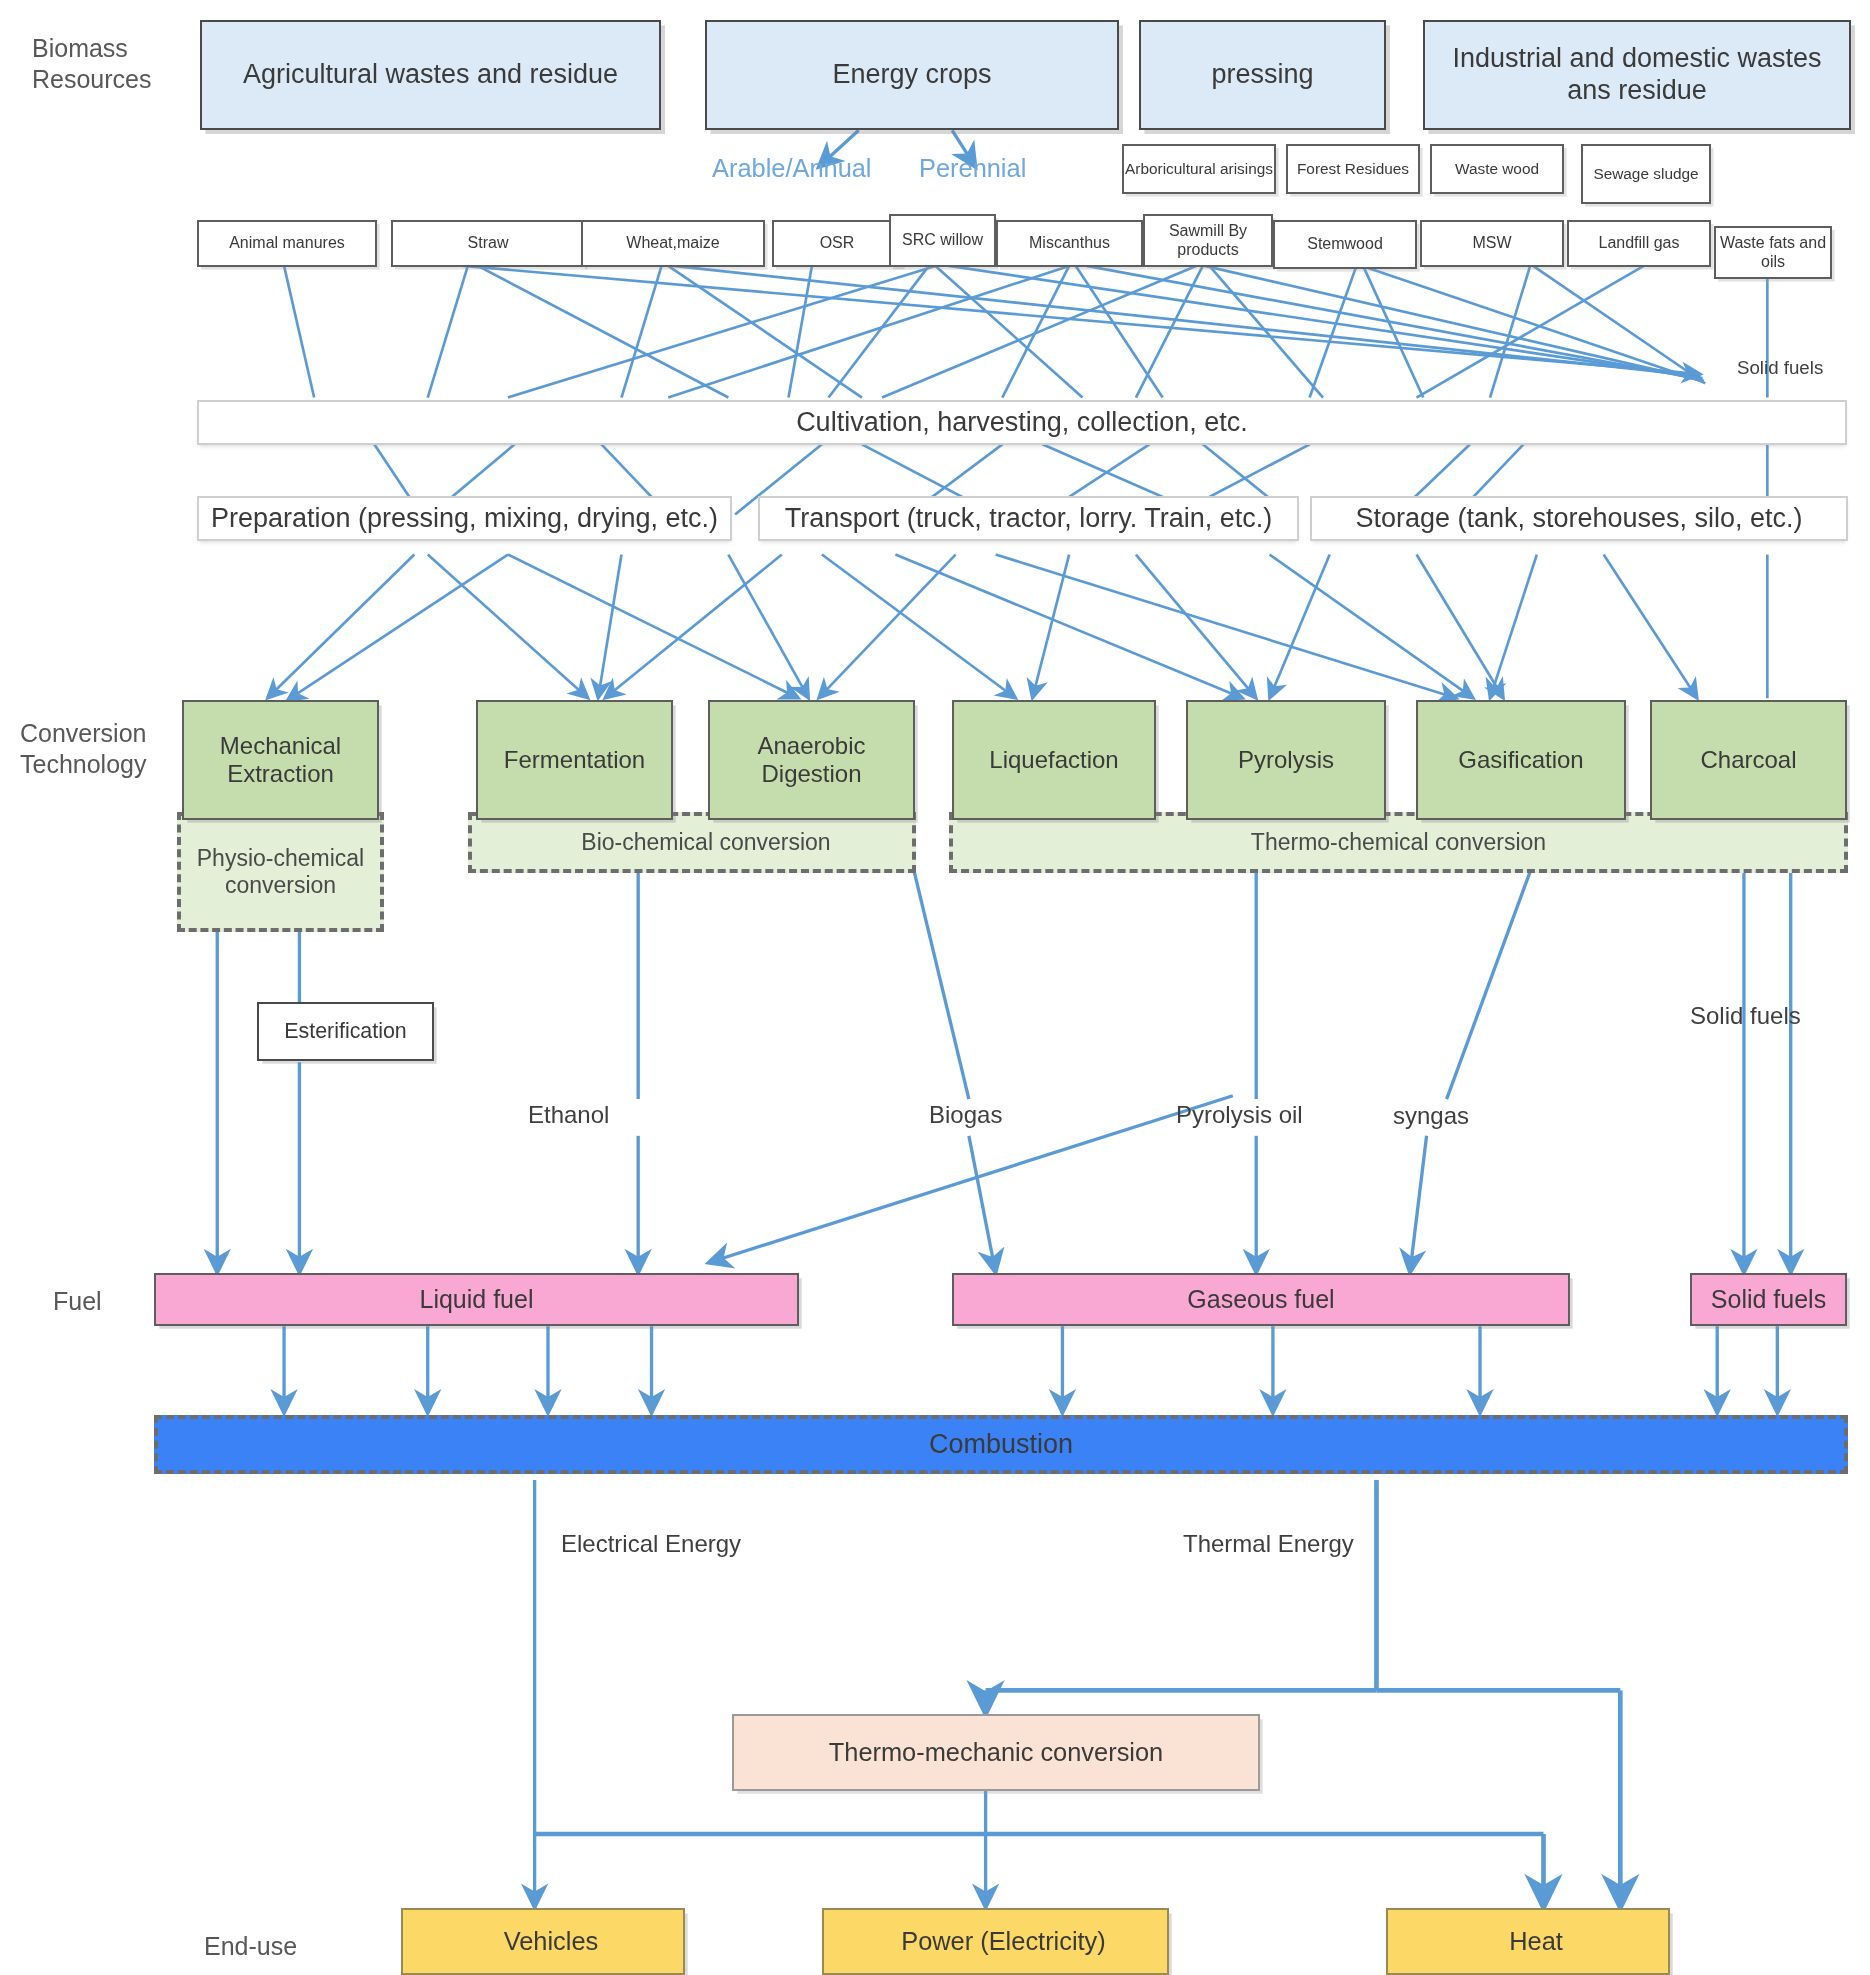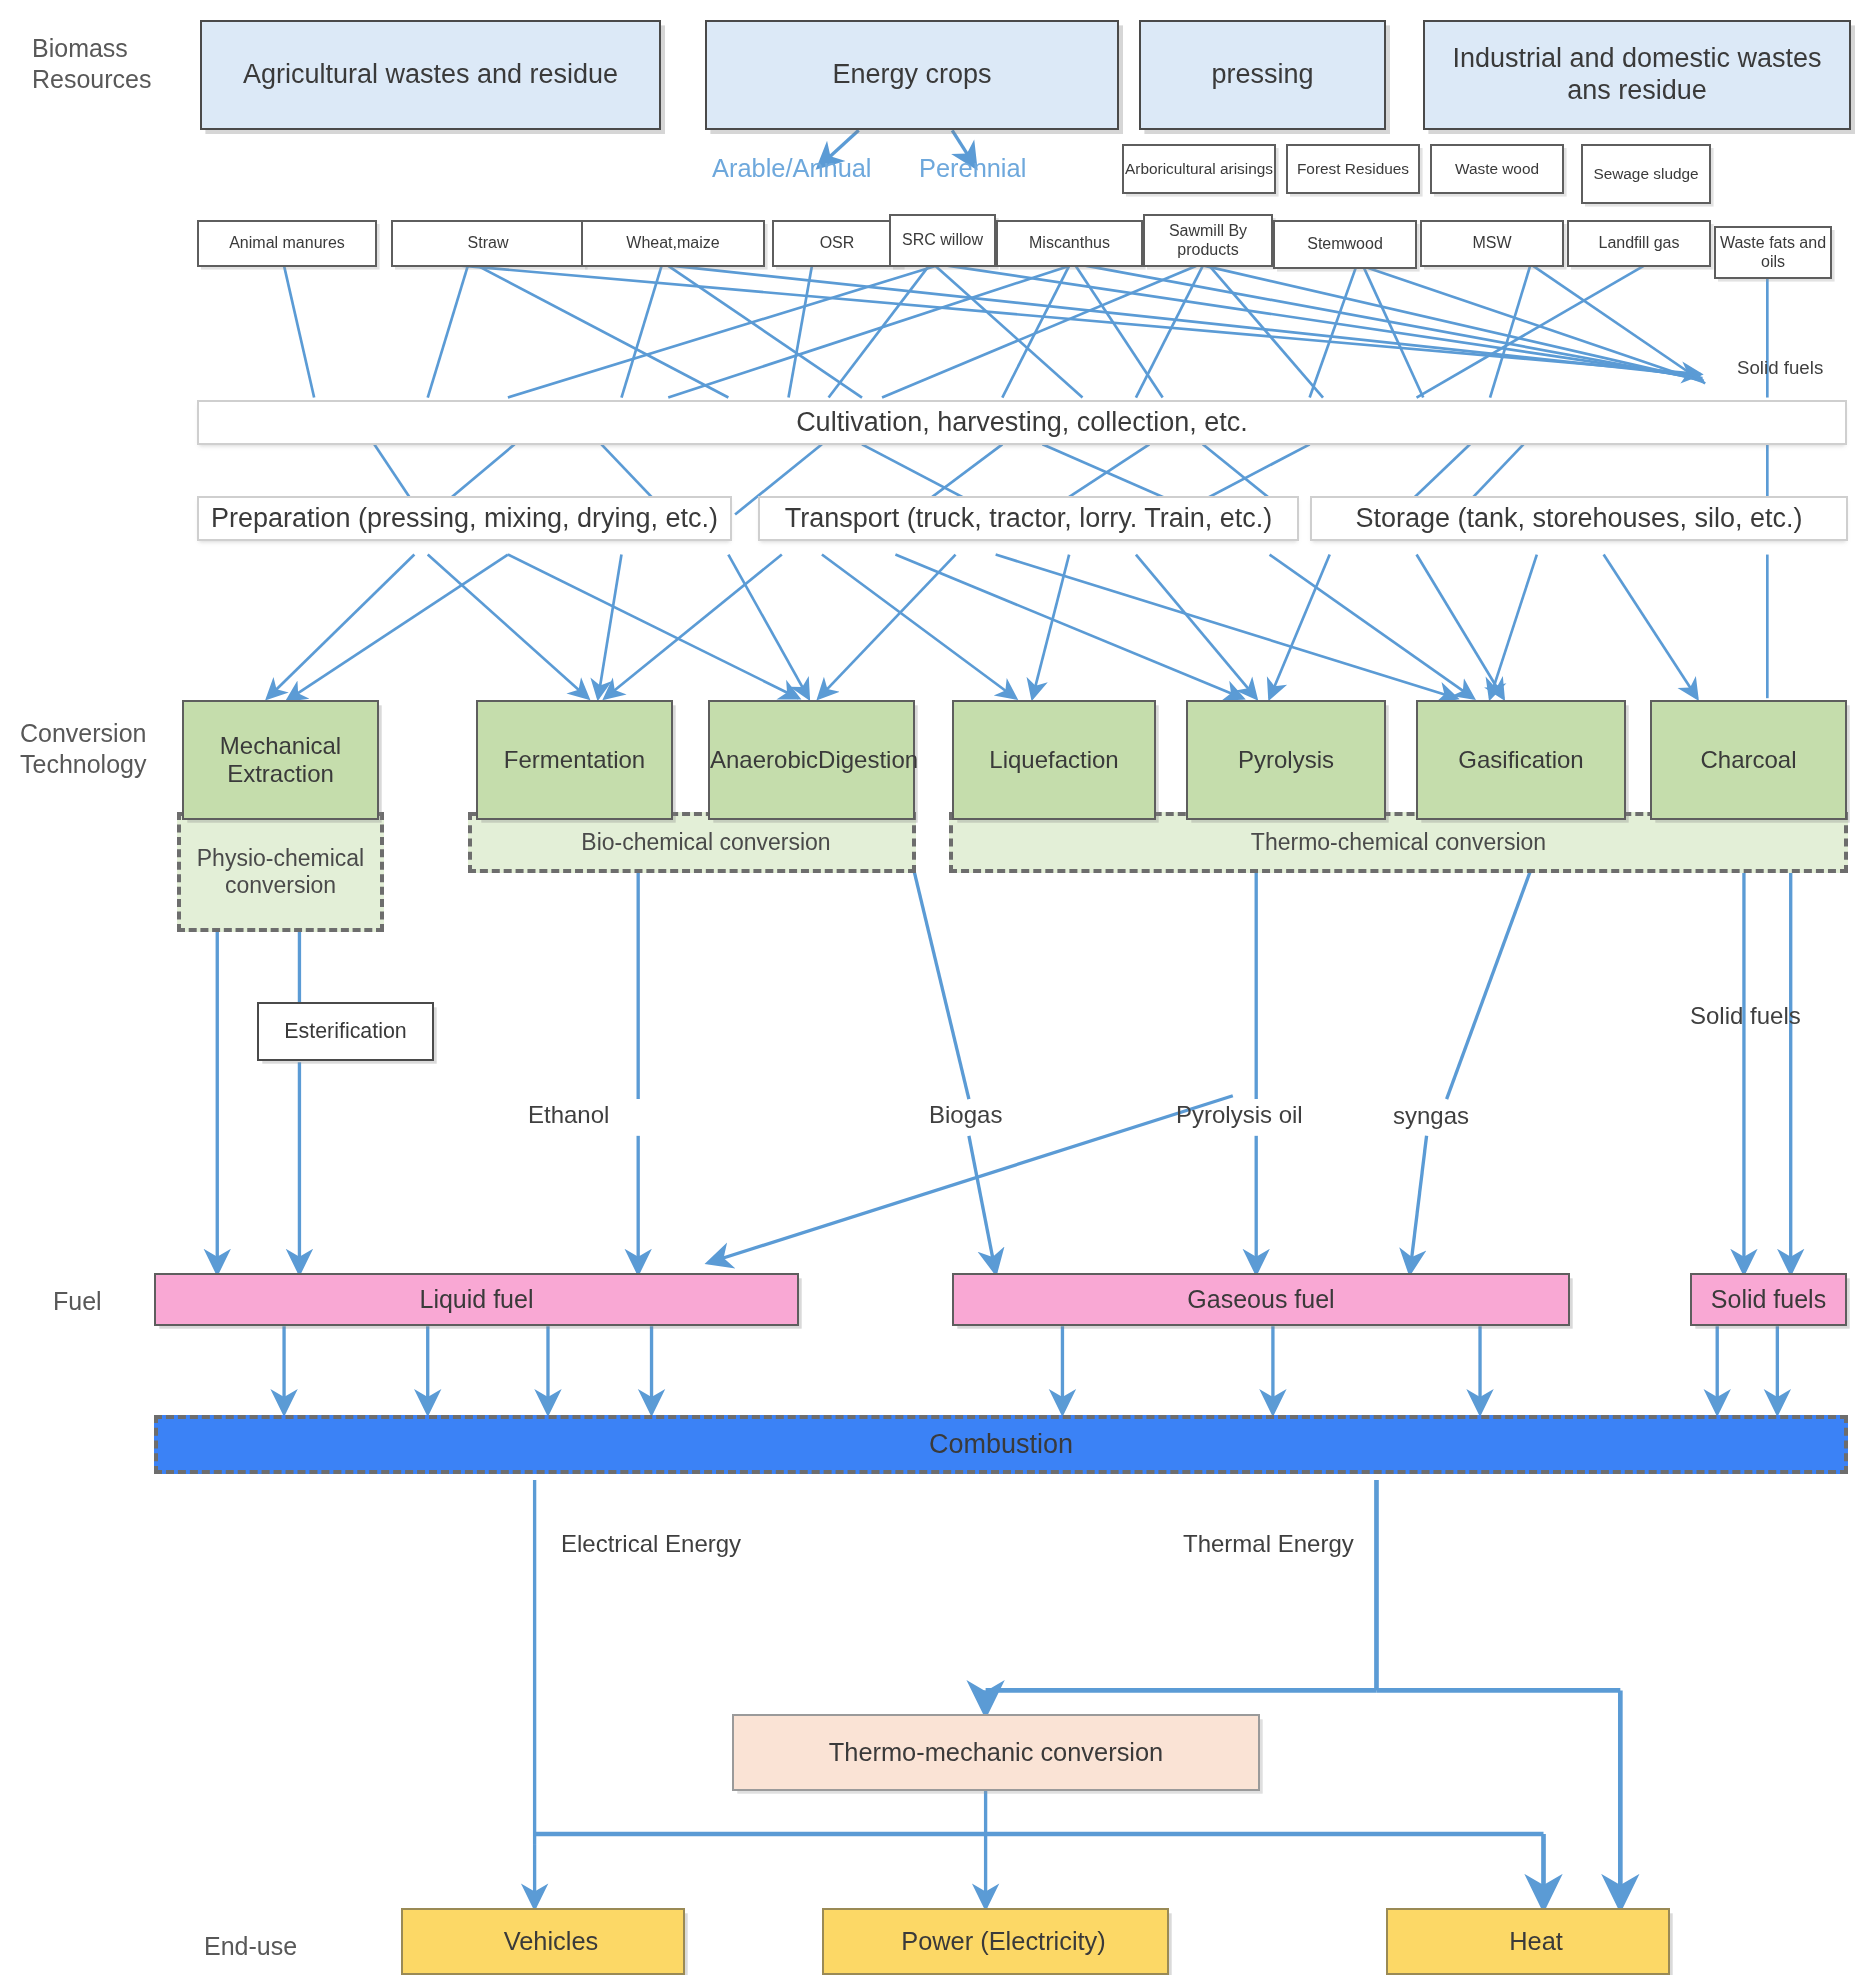--- a/index.html
+++ b/index.html
@@ -254,21 +254,21 @@
     <span>conversion</span>
   </div>
   <div class="node group" style="left:468px;top:812px;width:448px;height:61px;padding-left:28px;">Bio-chemical conversion</div>
   <div class="node group" style="left:949px;top:812px;width:899px;height:61px;">Thermo-chemical conversion</div>
 
   <div class="node conv" style="left:182px;top:700px;width:197px;height:120px;flex-direction:column;">
     <span>Mechanical</span>
     <span>Extraction</span>
   </div>
   <div class="node conv" style="left:476px;top:700px;width:197px;height:120px;">Fermentation</div>
-  <div class="node conv" style="left:708px;top:700px;width:207px;height:120px;flex-direction:row;justify-content:space-between;">
+  <div class="node conv" style="left:708px;top:700px;width:207px;height:120px;flex-direction:column;">
     <span>Anaerobic</span>
     <span>Digestion</span>
   </div>
   <div class="node conv" style="left:952px;top:700px;width:204px;height:120px;">Liquefaction</div>
   <div class="node conv" style="left:1186px;top:700px;width:200px;height:120px;">Pyrolysis</div>
   <div class="node conv" style="left:1416px;top:700px;width:210px;height:120px;">Gasification</div>
   <div class="node conv" style="left:1650px;top:700px;width:197px;height:120px;">Charcoal</div>
 
   <div class="node ester" style="left:257px;top:1002px;width:177px;height:59px;">Esterification</div>
 

